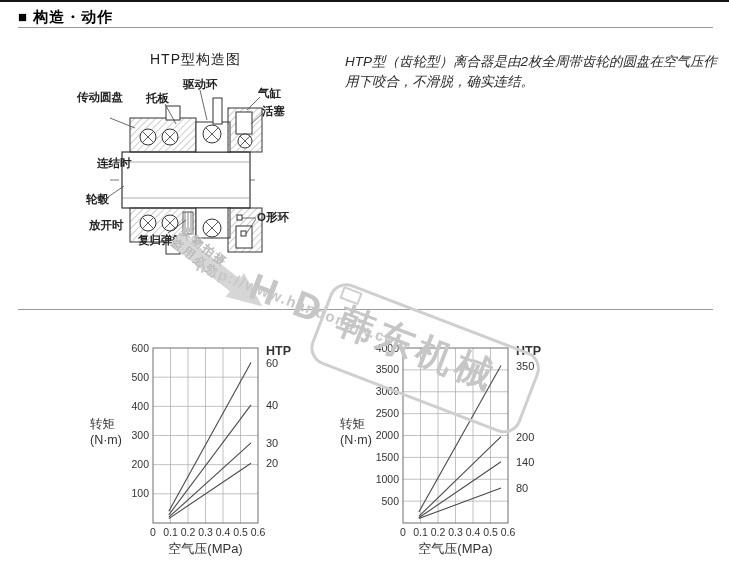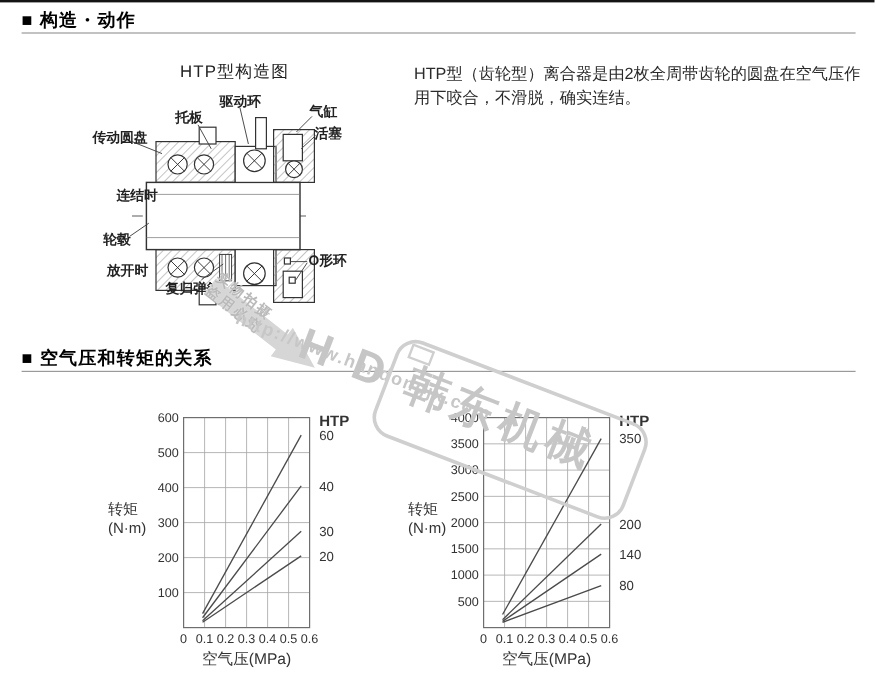--- a/index.html
+++ b/index.html
@@ -2,27 +2,27 @@
 <html><head>
 <meta charset="utf-8">
 <style>
   html,body{margin:0;padding:0;background:#fff;}
   #page{position:relative;width:729px;height:570px;background:#fff;overflow:hidden;
         font-family:"Liberation Sans","DejaVu Sans",sans-serif;color:#1a1a1a;}
   .topborder{position:absolute;left:0;top:0;width:729px;height:2px;background:#141414;}
   .sec-head{position:absolute;left:18px;font-size:15px;font-weight:bold;color:#000000;letter-spacing:1px;}
   .sec-rule{position:absolute;left:18px;width:695px;height:1px;background:#9a9a9a;}
   .diag-title{position:absolute;left:150px;top:51px;font-size:14px;font-weight:normal;letter-spacing:1px;color:#222;}
-  .intro{position:absolute;left:345px;top:52px;width:374px;font-size:13.5px;line-height:20px;color:#2a2a2a;}
+  .intro{position:absolute;left:345px;top:52px;width:374px;font-size:13.5px;line-height:20px;color:#2a2a2a;font-style:italic;}
   .dlabel{position:absolute;font-size:11.5px;font-weight:600;color:#222;white-space:nowrap;}
   #lbl-tuoban{left:146px;top:91px;}
   #lbl-qudonghuan{left:183px;top:77px;}
   #lbl-qigang{left:258px;top:86px;}
   #lbl-huosai{left:262px;top:104px;}
-  #lbl-chuandong{left:77px;top:107px;text-align:right;}
+  #lbl-chuandong{left:77px;top:90px;text-align:right;}
   #lbl-lianjie{left:97px;top:156px;}
   #lbl-fangkai{left:89px;top:173px;margin-top:45px;}
   #lbl-lungu{left:86px;top:192px;text-align:right;}
   #lbl-oring{left:257px;top:210px;}
   #lbl-spring{left:138px;top:233px;}
   .diagram-svg{position:absolute;left:55px;top:70px;}
   .chart{position:absolute;top:340px;}
   #chart0{left:88px;}
   #chart1{left:338px;}
   
@@ -128,24 +128,20 @@
   <span class="dlabel" id="lbl-tuoban">托板</span>
   <span class="dlabel" id="lbl-qudonghuan">驱动环</span>
   <span class="dlabel" id="lbl-qigang">气缸</span>
   <span class="dlabel" id="lbl-huosai">活塞</span>
   <span class="dlabel" id="lbl-lianjie">连结时</span>
   <span class="dlabel" id="lbl-fangkai">放开时</span>
   <span class="dlabel" id="lbl-lungu">轮毂</span>
   <span class="dlabel" id="lbl-oring">O形环</span>
   <span class="dlabel" id="lbl-spring">复归弹簧</span>
 
-  <div class="sec-head" style="top:289px;">
-    <span>■</span>
-    <span>空气压和转矩的关系</span>
-  </div>
   <div class="sec-rule" style="top:309px;"></div>
 
   <div class="chart" id="chart0"><svg width="214" height="216" viewBox="0 0 214 216" font-family="Liberation Sans, DejaVu Sans, sans-serif">
         <line x1="82.5" y1="8" x2="82.5" y2="183" stroke="#a8a8a8" stroke-width="0.7"></line>
         <line x1="100" y1="8" x2="100" y2="183" stroke="#a8a8a8" stroke-width="0.7"></line>
         <line x1="117.5" y1="8" x2="117.5" y2="183" stroke="#a8a8a8" stroke-width="0.7"></line>
         <line x1="135" y1="8" x2="135" y2="183" stroke="#a8a8a8" stroke-width="0.7"></line>
         <line x1="152.5" y1="8" x2="152.5" y2="183" stroke="#a8a8a8" stroke-width="0.7"></line>
         <line x1="65" y1="153.83333333333334" x2="170" y2="153.83333333333334" stroke="#a8a8a8" stroke-width="0.7"></line>
         <line x1="65" y1="124.66666666666667" x2="170" y2="124.66666666666667" stroke="#a8a8a8" stroke-width="0.7"></line>

